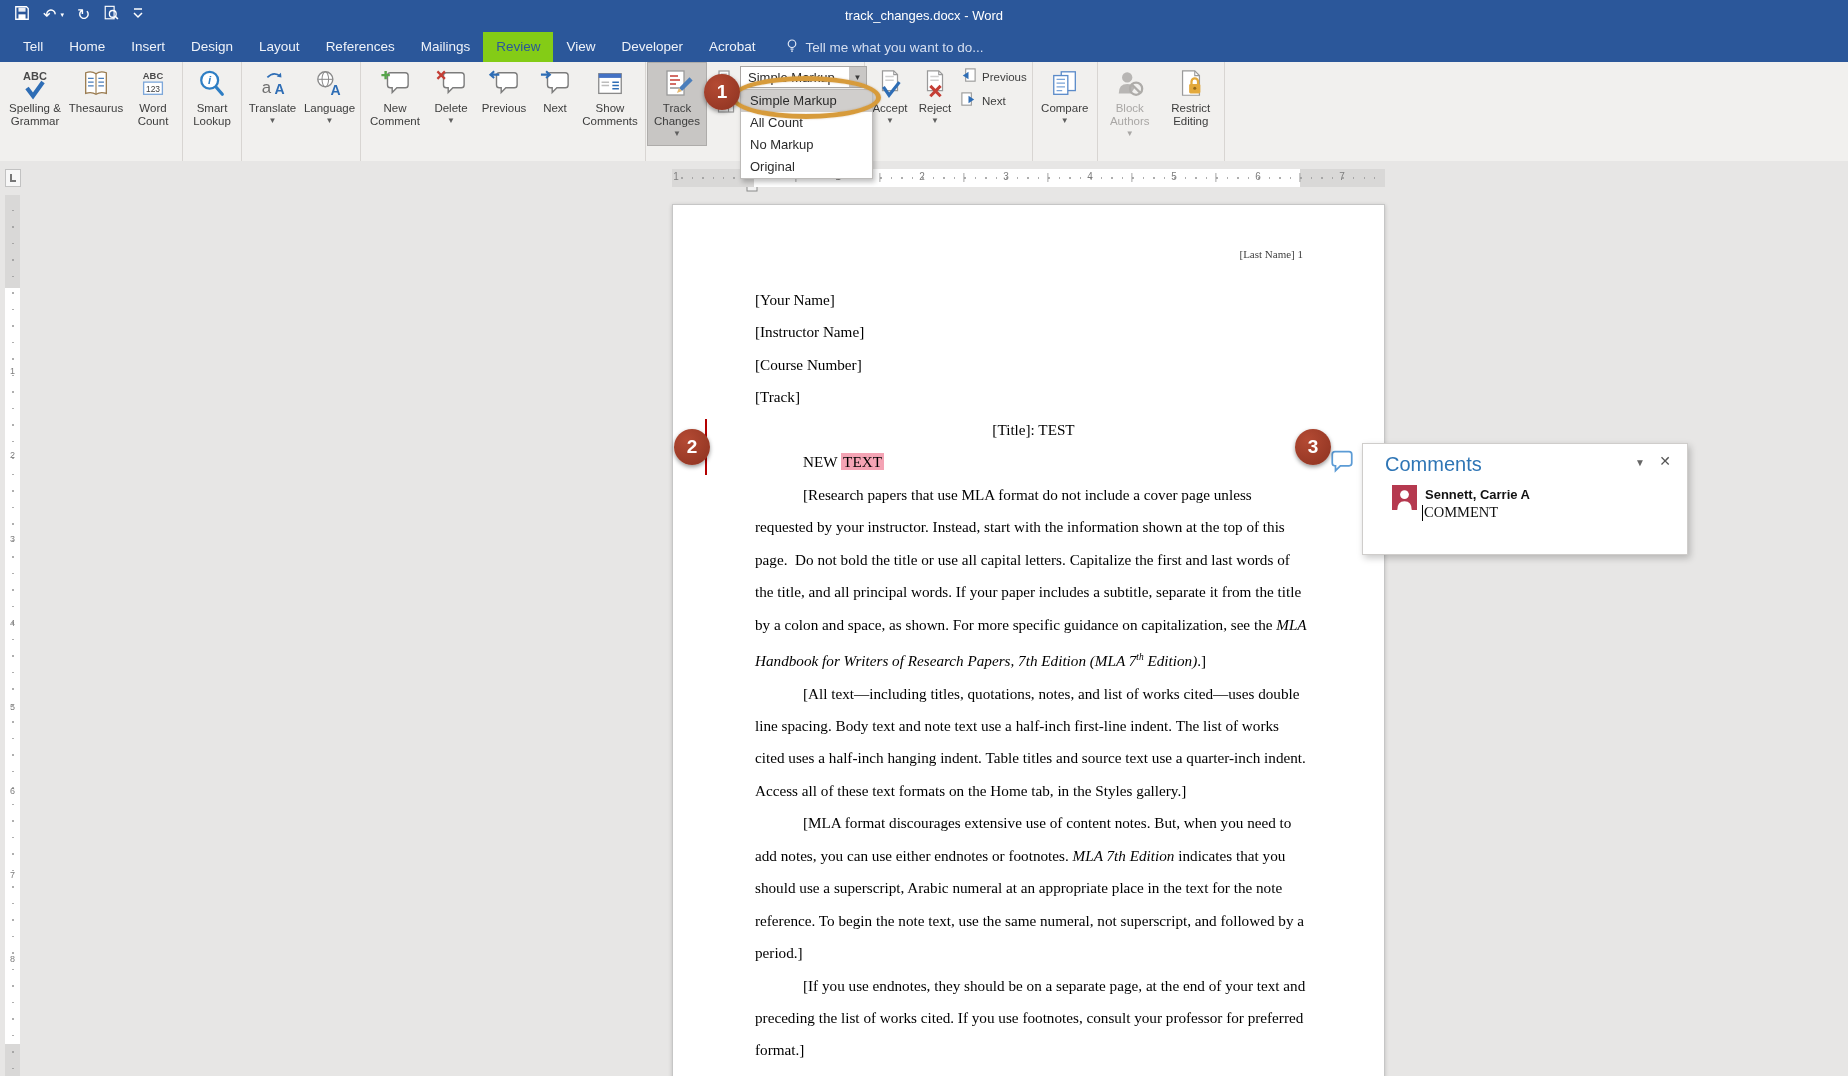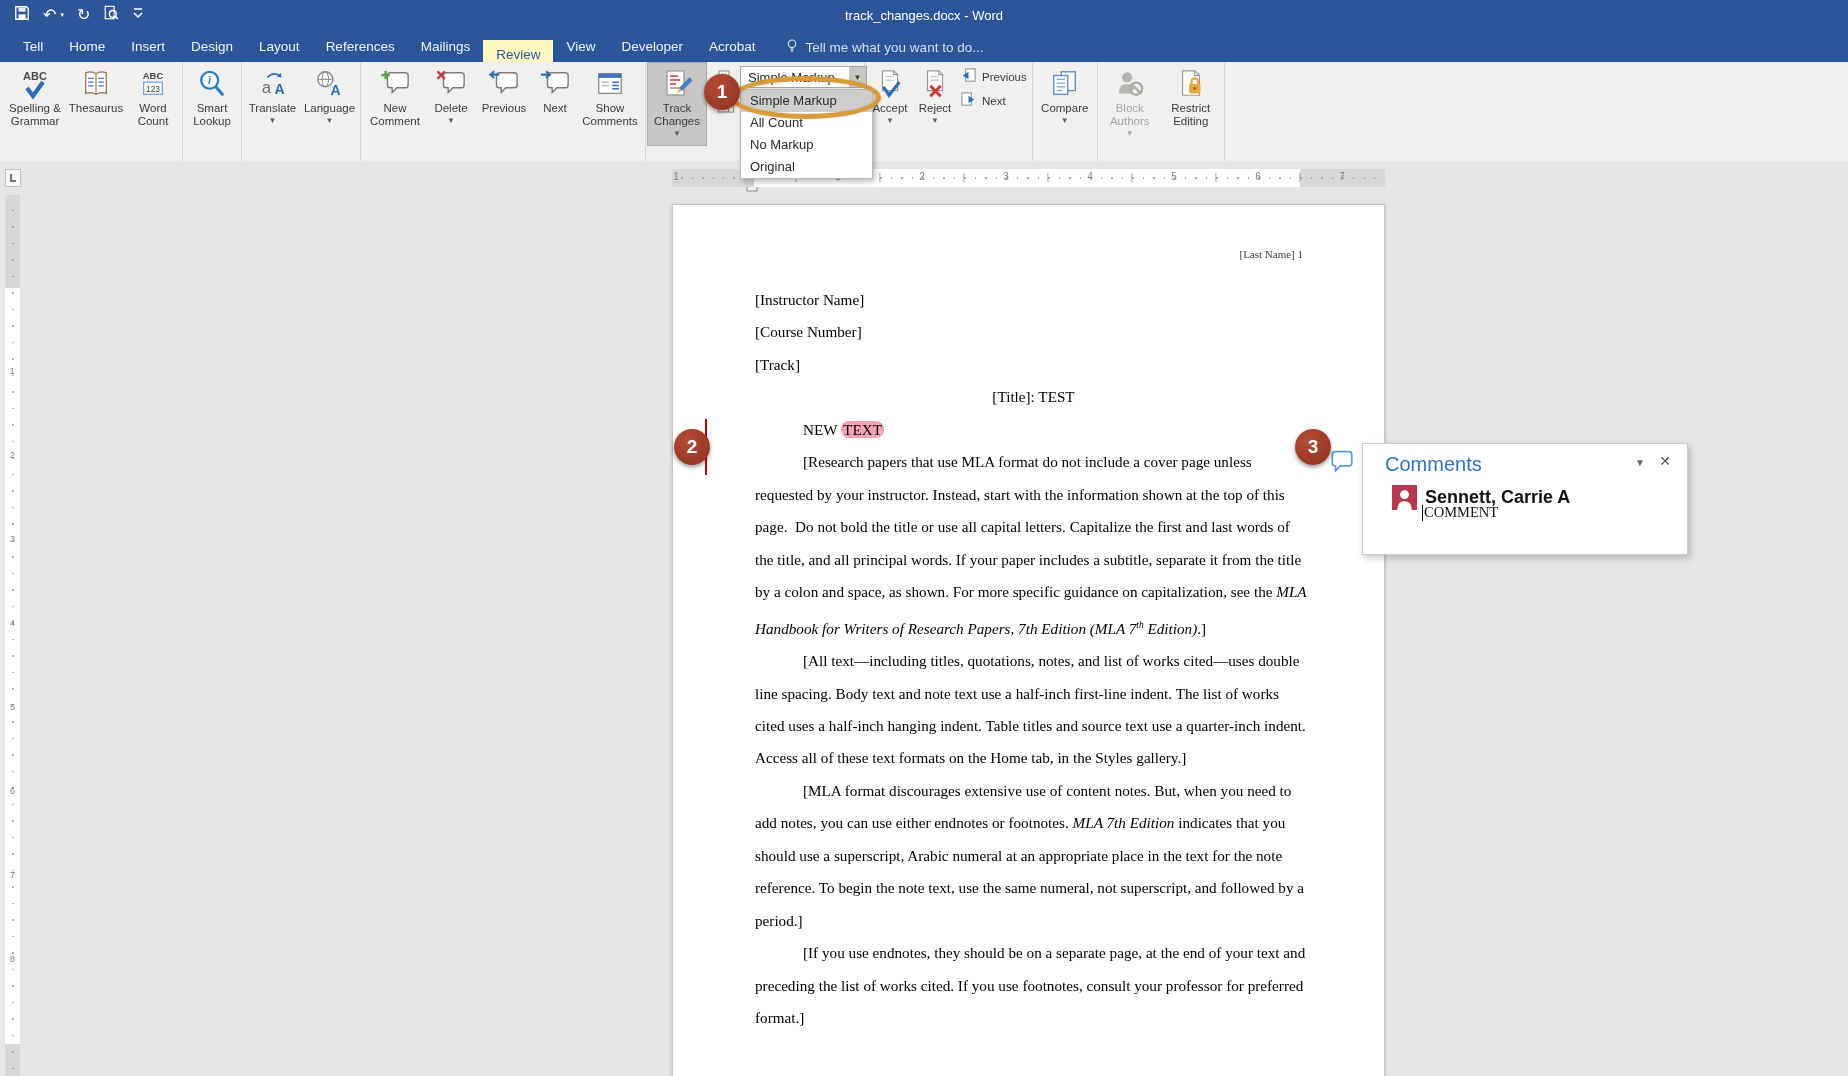--- a/index.html
+++ b/index.html
@@ -10,21 +10,21 @@
   
   .titlebar { position:absolute; top:0; left:0; width:100%; height:32px; background:#2b579a; }
   .qat { position:absolute; left:14px; top:5px; display:flex; align-items:center; gap:13px; color:#fff; }
   .qat .g { font-size:16px; line-height:20px; color:#fff; }
   .qat .mini-caret { font-size:7px; margin-left:-9px; }
   .win-title { position:absolute; left:50%; top:8px; transform:translateX(-50%); color:#fff; font-size:13px; }
 
   
   .tabrow { position:absolute; top:32px; left:0; width:100%; height:30px; background:#2b579a; display:flex; align-items:stretch; padding-left:10px; }
   .tab { padding:0 13px; line-height:30px; font-size:13.5px; color:#eef2f9; white-space:nowrap; }
-  .tab.selected { background:#fef9c3; color:#2b579a;margin-top:8px; }
+  .tab.selected { background:#84cc16; color:#2b579a; }
   .tellme { display:flex; align-items:center; gap:7px; margin-left:16px; color:#d6dff0; font-size:13.5px; }
 
   
   .ribbon { position:absolute; top:62px; left:0; width:100%; height:124px; background:#f1f0ee; border-bottom:1px solid #d8d5d2; display:flex; align-items:stretch; padding-left:2px; }
   .rgroup { position:relative; display:flex; align-items:flex-start; padding:1px 2px 14px 2px; border-right:1px solid #d8d5d2; }
   .rgroup-label { position:absolute; bottom:1px; left:0; right:0; text-align:center; font-size:11px; color:#6d6d6d; }
   .btnL { display:flex; flex-direction:column; align-items:center; width:60px; padding-top:2px; font-size:11.5px; color:#3d3d3d; text-align:center; line-height:13px; height:82px; }
   .btnL .ic { height:37px; display:flex; align-items:center; justify-content:center; }
   .caret { font-size:8px; color:#5f5f5f; line-height:9px; margin-top:1px; }
   .pressed { background:#c8c6c4; outline:1px solid #aeacaa; }
@@ -60,36 +60,36 @@
   .vruler .active { position:absolute; top:93px; left:0; width:15px; height:756px; background:#fff; }
   .vruler .dots { position:absolute; top:0; bottom:0; left:7px; width:2px; background:repeating-linear-gradient(180deg, transparent 0 15px, #9a9a9a 15px 16.5px); opacity:.8; }
   .vr-num { position:absolute; left:0; width:15px; text-align:center; font-size:9px; color:#7e7e7e; }
 
   .page { position:absolute; left:672px; top:43px; width:713px; height:960px; background:#fff; border:1px solid #c6c6c6; box-shadow:0 1px 4px rgba(0,0,0,.18); }
   .doc-header { position:absolute; top:43px; right:81px; font-family:"Liberation Serif", serif; font-size:11px; color:#3f3f3f; }
   .doc-body { position:absolute; left:82px; top:79px; width:557px; font-family:"Liberation Serif", serif; font-size:15.2px; line-height:32.45px; color:#000; }
   .doc-body p { margin:0; text-indent:48px; }
   .line-title { text-align:center; text-indent:0; }
   .line-tracked { text-indent:48px; }
-  .hl { background:#f4a3b4; padding:0 2px;border-radius:8px; }
+  .hl { background:#f4a3b4; padding:0 2px; }
   .it { font-style:italic; }
   sup { font-size:0.62em; }
 
   .changebar { position:absolute; left:705px; top:258px; width:2px; height:56px; background:#b30000; z-index:4; }
   #step2 { left:674px; top:268px; }
   #step3 { left:1295px; top:268px; }
   .margin-bubble { position:absolute; left:1329px; top:289px; z-index:4; }
 
   
   .cpane { position:absolute; left:1362px; top:282px; width:326px; height:112px; background:#fff; border:1px solid #cfcdcb; box-shadow:2px 3px 7px rgba(0,0,0,.22); z-index:40; }
   .cpane-title { position:absolute; left:22px; top:9px; font-size:20px; color:#2e75b5; font-weight:400; }
   .cpane-caret { position:absolute; right:42px; top:13px; font-size:10px; color:#666; }
   .cpane-close { position:absolute; right:16px; top:9px; font-size:14px; color:#555; }
   .cpane-avatar { position:absolute; left:29px; top:41px; width:25px; height:25px; }
-  .cpane-author { position:absolute; left:62px; top:43px; font-size:18px; font-weight:bold; color:#121212; }
+  .cpane-author { position:absolute; left:62px; top:43px; font-size:13px; font-weight:bold; color:#121212; }
   .cpane-body { position:absolute; left:59px; top:60px; font-family:"Liberation Serif", serif; font-size:14.5px; color:#111; display:flex; align-items:center; }
   .cursorbar { display:inline-block; width:1px; height:16px; background:#000; margin-right:1px; }
 </style>
 </head>
 <body>
 
 <div id="root">
 
   <div class="titlebar">
     <div class="qat">
@@ -443,20 +443,21 @@
         <span class="vr-num" style="top: 423px;">4</span>
         <span class="vr-num" style="top: 507px;">5</span>
         <span class="vr-num" style="top: 591px;">6</span>
         <span class="vr-num" style="top: 675px;">7</span>
         <span class="vr-num" style="top: 759px;">8</span>
       </div>
 
     <div class="page">
       <div class="doc-header">[Last Name] 1</div>
       <div class="doc-body">
+        <div>[Your Name]</div>
         <div>[Instructor Name]</div>
         <div>[Course Number]</div>
         <div>[Track]</div>
         <div class="line-title">[Title]: TEST</div>
         <div class="line-tracked"><span>NEW </span><span class="hl">TEXT</span></div>
         <p><span>[Research papers that use MLA format do not include a cover page unless requested by your instructor. Instead, start with the information shown at the top of this page.&nbsp; Do not bold the title or use all capital letters. Capitalize the first and last words of the title, and all principal words. If your paper includes a subtitle, separate it from the title by a colon and space, as shown. For more specific guidance on capitalization, see the </span><span class="it">MLA Handbook for Writers of Research Papers, 7th Edition (MLA 7</span><sup class="it">th</sup><span class="it"> Edition)</span><span>.]</span></p>
         <p><span>[All text—including titles, quotations, notes, and list of works cited—uses double line spacing. Body text and note text use a half-inch first-line indent. The list of works cited uses a half-inch hanging indent. Table titles and source text use a quarter-inch indent. Access all of these text formats on the Home tab, in the Styles gallery.]</span></p>
         <p><span>[MLA format discourages extensive use of content notes. But, when you need to add notes, you can use either endnotes or footnotes. </span><span class="it">MLA 7th Edition</span><span> indicates that you should use a superscript, Arabic numeral at an appropriate place in the text for the note reference. To begin the note text, use the same numeral, not superscript, and followed by a period.]</span></p>
         <p><span>[If you use endnotes, they should be on a separate page, at the end of your text and preceding the list of works cited. If you use footnotes, consult your professor for preferred format.]</span></p>
       </div>

